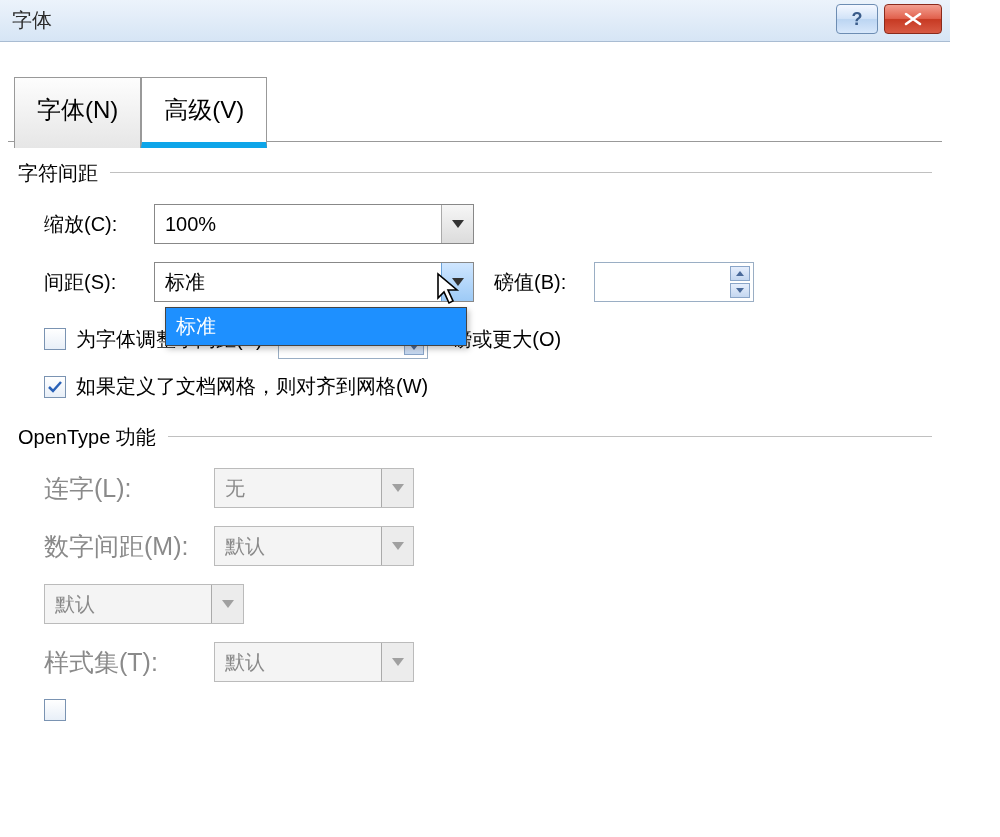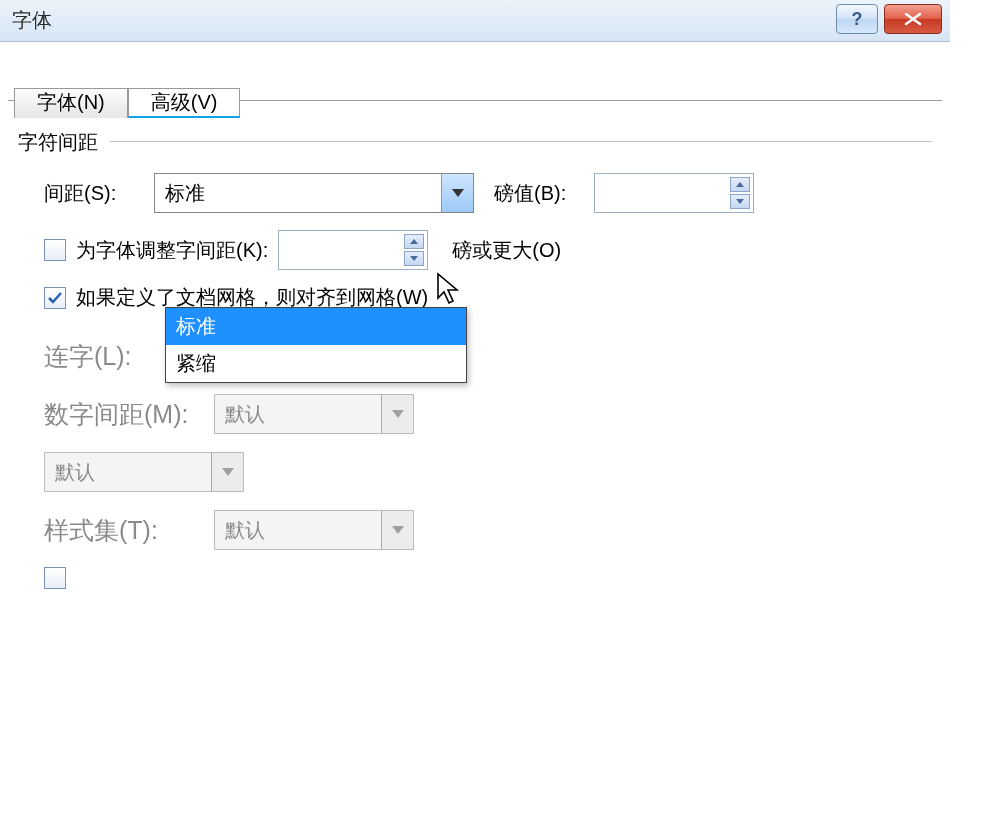--- a/index.html
+++ b/index.html
@@ -62,38 +62,38 @@
       justify-content: center;
       cursor: pointer;
     }
     .close-btn svg { width: 18px; height: 14px; }
     .tabs {
       display: flex;
       margin-top: 28px;
       margin-left: 14px;
     }
     .tab {
-      padding: 0 22px;
+      padding: 16px 22px;
       border: 1px solid #999;
       background: linear-gradient(to bottom, #fdfdfd, #e6e6e6);
-      font-size: 20px;
+      font-size: 24px;
       cursor: pointer;
       border-bottom: none;
       position: relative;
-      top: 18px;
+      top: 7px;
     }
     .tab.active {
       background: #fff;
       z-index: 2;
-      border-bottom: 2px solid #0ea5e9;
+      border-bottom: 6px solid #0ea5e9;
     }
     .tab-panel {
       border-top: 1px solid #999;
       margin: 0 8px;
-      padding: 28px 10px 0 10px;
+      padding: 18px 10px 0 10px;
     }
     .fieldset-label {
       font-size: 20px;
       display: inline-block;
       background: #fff;
       padding-right: 8px;
       position: relative;
       z-index: 1;
     }
     .fieldset {
@@ -268,20 +268,31 @@
     <div class="tab active">高级(V)</div>
   </div>
 
   <div class="tab-panel">
 
     <div class="fieldset">
       <div class="fieldset-line">
         <span class="fieldset-label">字符间距</span>
       </div>
 
+      <div class="row">
+        <span class="label">缩放(C):</span>
+        <div class="combo combo-wide">
+          <span class="combo-text">100%</span>
+          <div class="combo-btn">
+            <svg viewBox="0 0 12 8">
+                <path d="M0 0 L12 0 L6 8 Z" fill="#333"></path>
+              </svg>
+          </div>
+        </div>
+      </div>
 
       <div class="row">
         <span class="label">间距(S):</span>
         <div class="combo combo-wide">
           <span class="combo-text">标准</span>
           <div class="combo-btn open">
             <svg viewBox="0 0 12 8">
                 <path d="M0 0 L12 0 L6 8 Z" fill="#333"></path>
               </svg>
           </div>
@@ -332,20 +343,23 @@
         <div class="chk checked">
           <svg viewBox="0 0 16 14">
               <path d="M2 7 L6 11 L14 2" stroke="#2a62b8" stroke-width="2.5" fill="none"></path>
             </svg>
         </div>
         <span class="chk-label">如果定义了文档网格，则对齐到网格(W)</span>
       </div>
     </div>
 
     <div class="fieldset">
+      <div class="fieldset-line">
+        <span class="fieldset-label">OpenType 功能</span>
+      </div>
 
       <div class="row">
         <span class="label-wide disabled-label">连字(L):</span>
         <div class="combo combo-mid disabled">
           <span class="combo-text">无</span>
           <div class="combo-btn">
             <svg viewBox="0 0 12 8">
                 <path d="M0 0 L12 0 L6 8 Z" fill="#a0a0a0"></path>
               </svg>
           </div>
@@ -390,20 +404,19 @@
       <div class="chk-row">
         <div class="chk">
           
         </div>
       </div>
     </div>
   </div>
 
   <div class="dropdown">
     <div class="dropdown-item sel">标准</div>
-    <div class="dropdown-item">紧缩</div>
   </div>
 
   <svg class="cursor" width="26" height="34" viewBox="0 0 26 34">
     <path d="M2 2 L2 26 L8 20 L13 31 L17 29 L12 18 L21 18 Z" fill="#fff" stroke="#000" stroke-width="1.6"></path>
   </svg>
 
 </div>
 
 </body></html>

